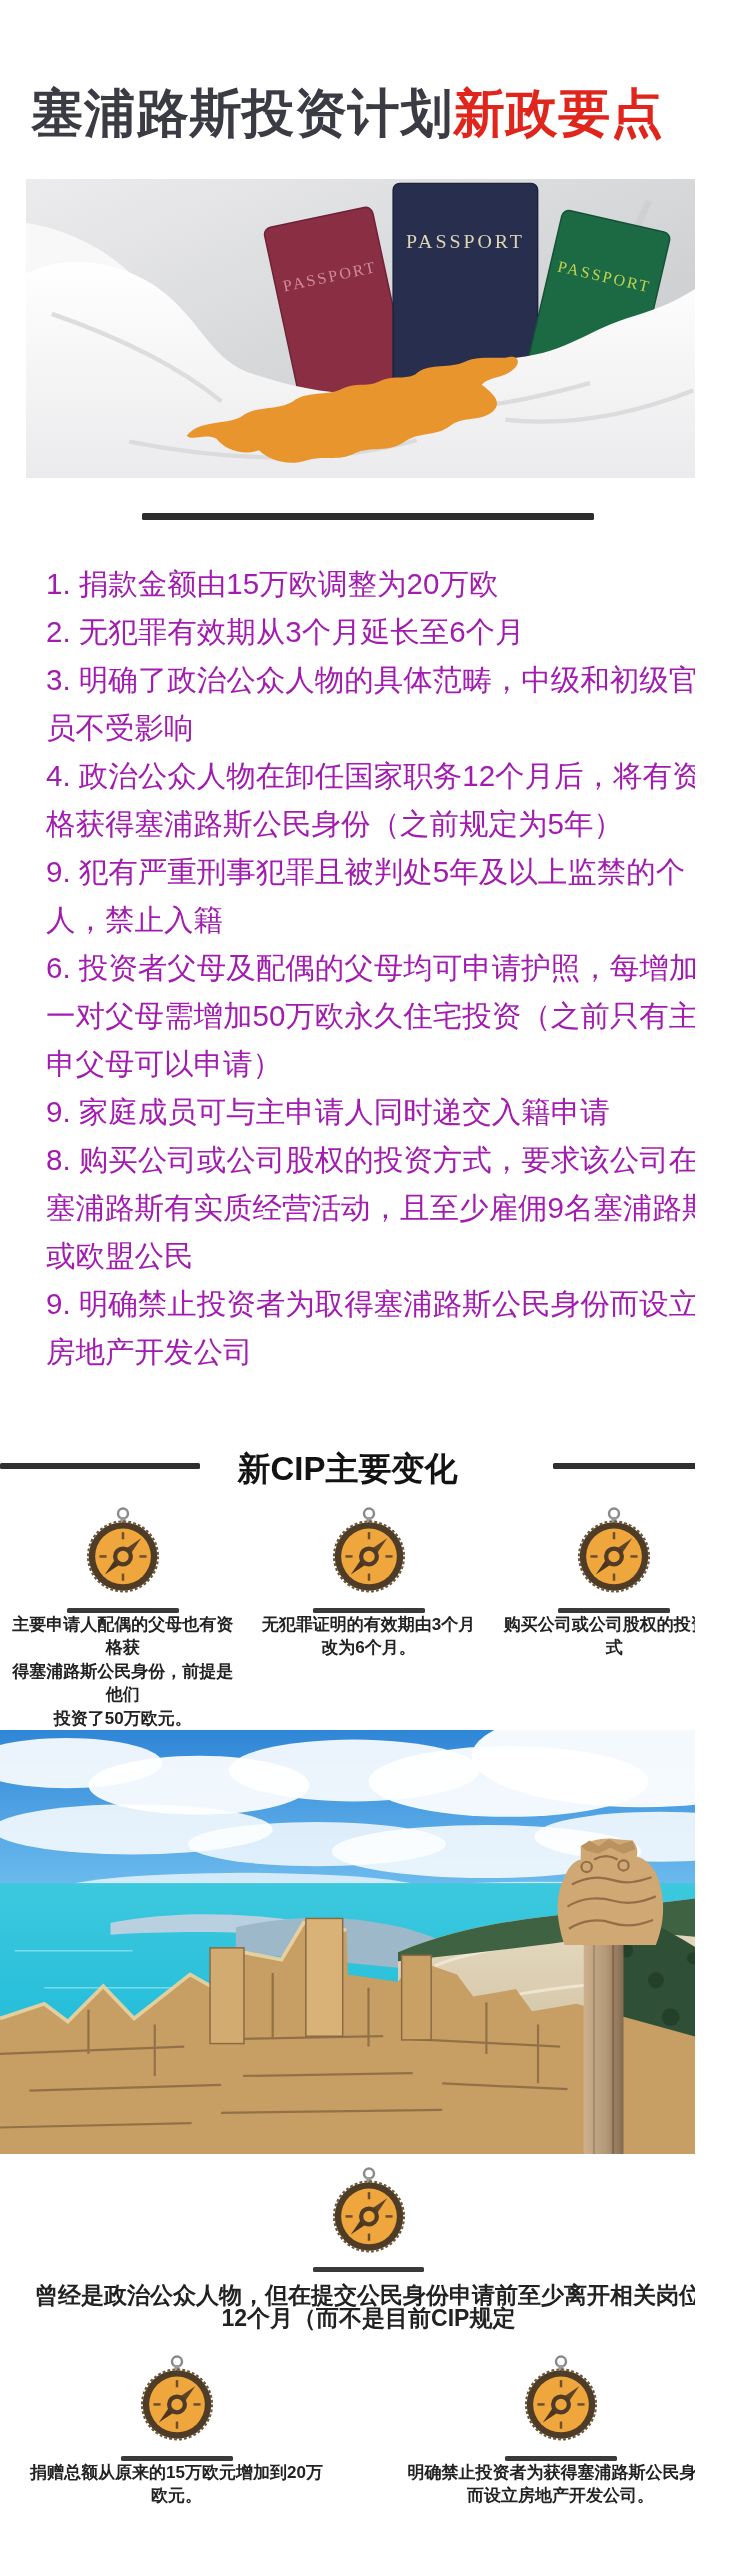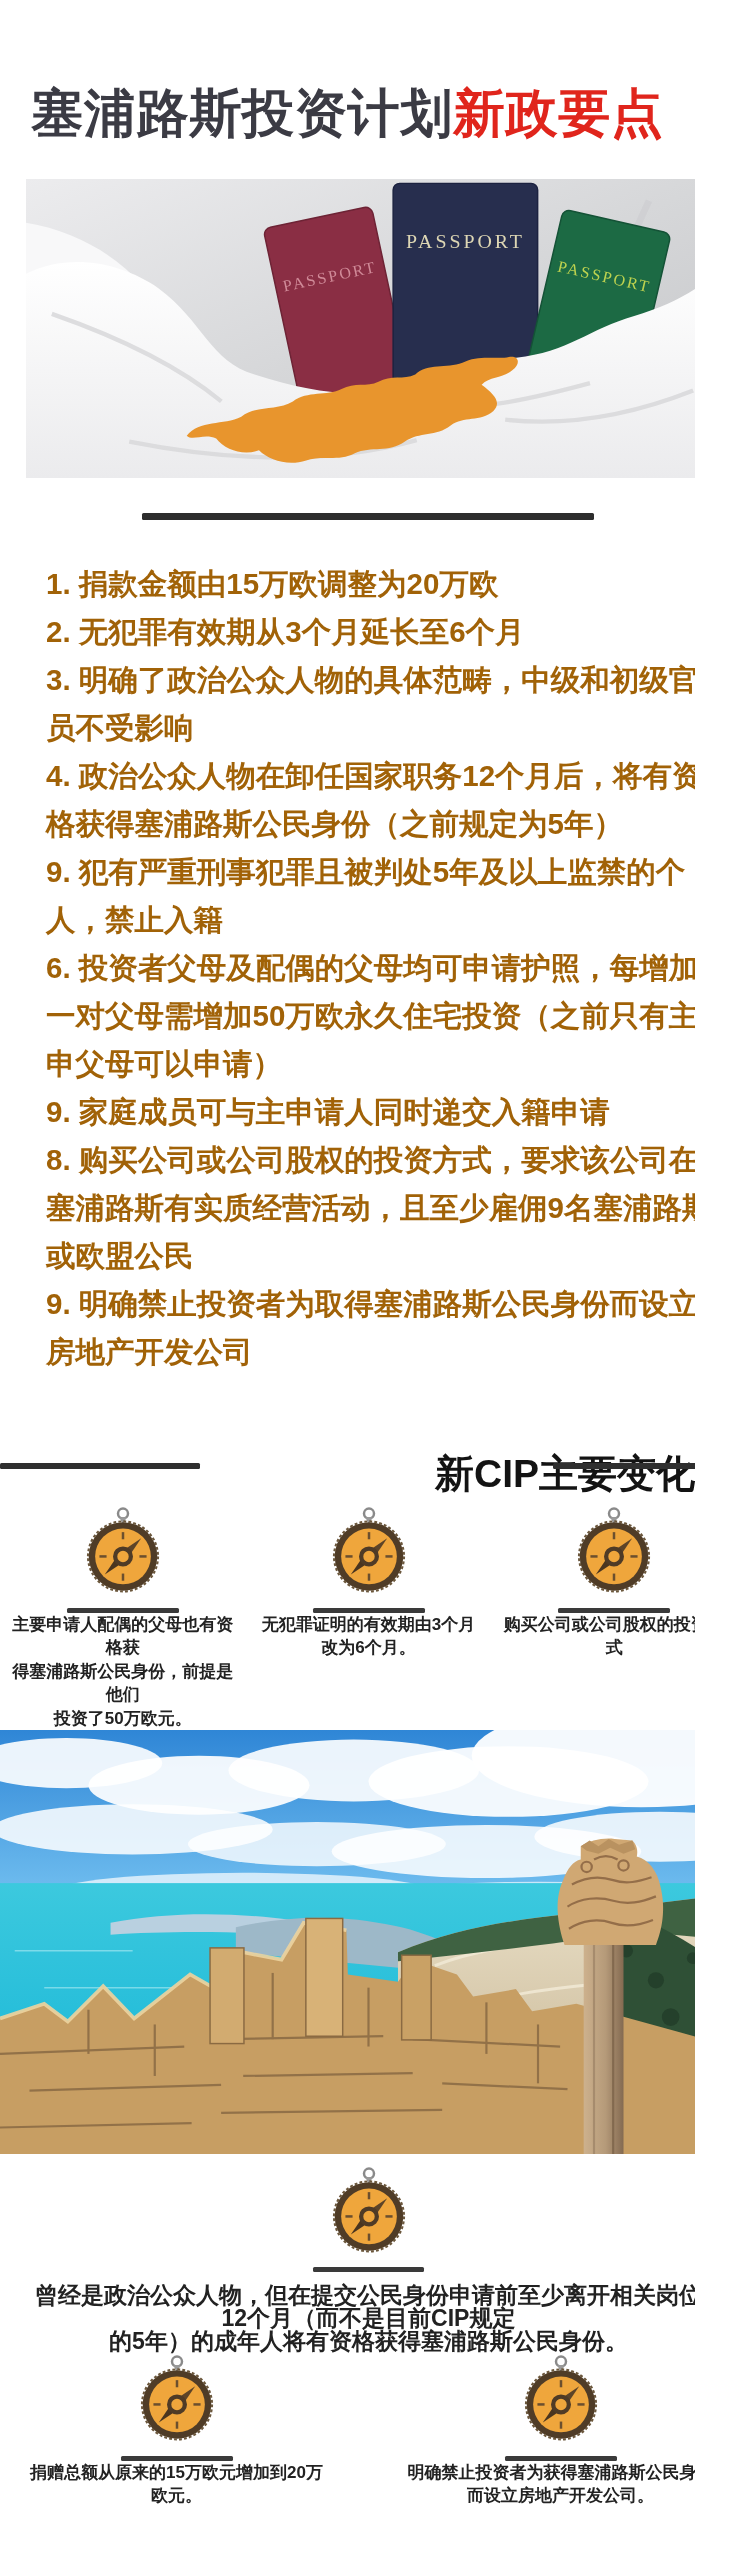--- a/index.html
+++ b/index.html
@@ -11,24 +11,24 @@
   .title{
     position:absolute;top:85px;left:0;width:100%;margin:0;text-align:center;
     font-size:52px;line-height:1.1;font-weight:700;color:#3b3b44;letter-spacing:0.7px;white-space:nowrap;
   }
   .title .red{color:#e0251c;}
   
   .hero{position:absolute;left:26px;top:179px;width:693px;height:299px;}
   .hero svg{display:block;width:100%;height:100%;}
   .rule-hero{position:absolute;left:142px;top:513px;width:452px;height:6.6px;background:#2d2d2d;border-radius:1.5px;}
   
-  .policy{position:absolute;left:46px;top:560px;width:672px;font-size:29.5px;font-weight:700;line-height:48px;color:#a16207;}
+  .policy{position:absolute;left:46px;top:560px;width:672px;font-size:29.5px;font-weight:400;line-height:48px;color:#a21caf;}
   .policy p{margin:0;}
   
-  .cip-heading{position:absolute;top:1447px;left:0;width:100%;margin:0;text-align:right;font-size:39px;font-weight:700;color:#131313;}
+  .cip-heading{position:absolute;top:1447px;left:0;width:100%;margin:0;text-align:center;font-size:33px;font-weight:700;color:#131313;}
   .hline{position:absolute;top:1463px;height:5.9px;background:#2f2f2f;border-radius:1.5px;}
   .hline.left{left:0;width:200px;}
   .hline.right{left:553px;width:184px;}
   .cols{position:absolute;left:0;width:737px;display:flex;}
   .cols-3{top:1505px;}
   .cols-3 .col{width:246px;display:flex;flex-direction:column;align-items:center;}
   .cols-2{top:2353px;gap:31px;}
   .cols-2 .col{width:368px;display:flex;flex-direction:column;align-items:center;}
   .compass-slot{width:74px;height:90px;}
   .compass-slot svg{display:block;width:100%;height:100%;}
@@ -332,21 +332,20 @@
     <g transform="rotate(45 50 72)">
       <polygon points="50,36 43,72 57,72" fill="#5d4428"></polygon>
       <polygon points="50,108 43,72 57,72" fill="#4a351f"></polygon>
     </g>
     <circle cx="50" cy="72" r="11" fill="#efa63c" stroke="#4f3b26" stroke-width="6"></circle>
   </svg>
 </div>
   <div class="solo-bar"></div>
   <p class="para">
     <span style="display:block">曾经是政治公众人物，但在提交公民身份申请前至少离开相关岗位12个月（而不是目前CIP规定</span>
-    <span style="display:block">的5年）的成年人将有资格获得塞浦路斯公民身份。</span>
   </p>
 
   <div class="cols cols-2">
     <div class="col">
       <div class="compass-slot">
   <svg viewBox="0 0 100 126" aria-hidden="true">
     <circle cx="50" cy="12" r="7" fill="none" stroke="#8a8a8a" stroke-width="3.5"></circle>
     <path d="M45,17 L50,28 L55,17 Z" fill="#9a9a9a"></path>
     <circle cx="50" cy="72" r="48" fill="#4f3c27"></circle>
     <circle cx="50" cy="72" r="49" fill="none" stroke="#6b573c" stroke-width="3" stroke-dasharray="4 3"></circle>

